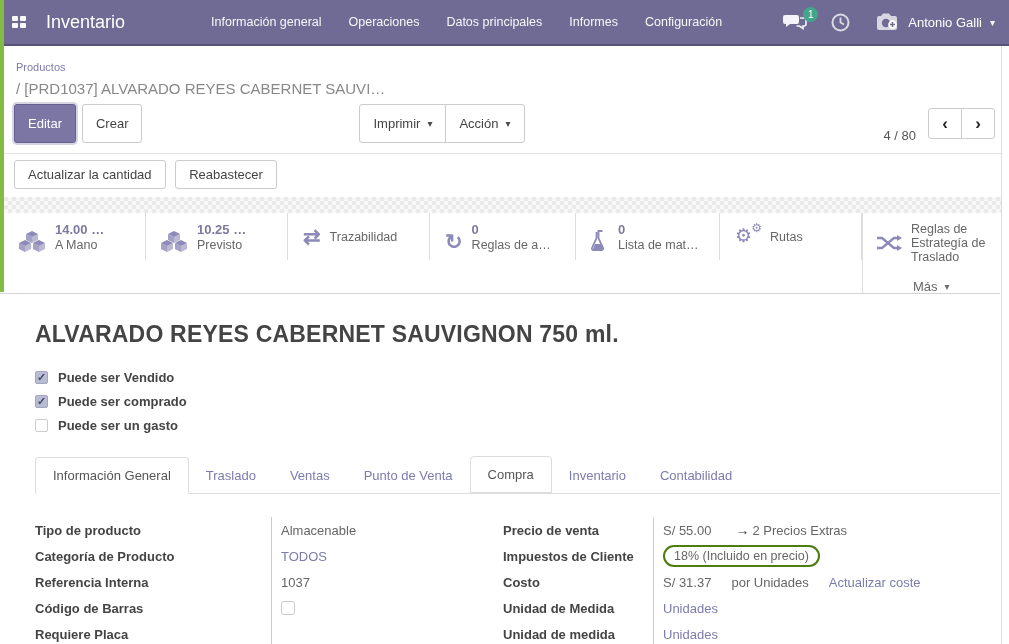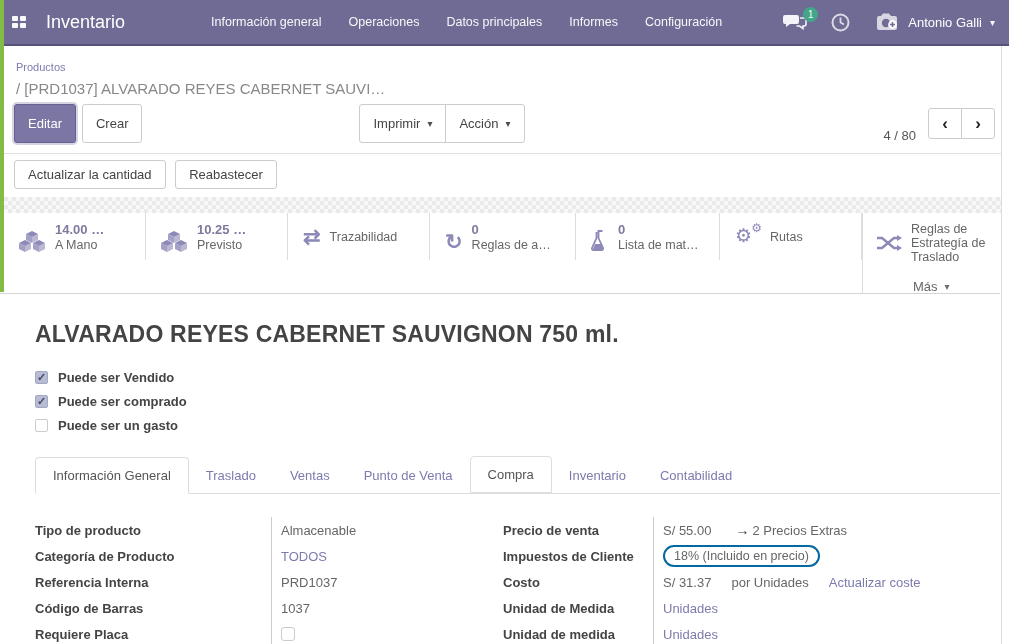--- a/index.html
+++ b/index.html
@@ -101,21 +101,21 @@
   .fcol-left .flabels { width:236px; }
   .fcol-right .flabels { width:150px; }
   .fvalues { flex:1; border-left:1px solid #ccc; padding-left:9px; display:flex; flex-direction:column; }
   .frow { height:26px; display:flex; align-items:center; }
   .flabel { font-weight:bold; color:#444; font-size:13px; }
   .fval { color:#666; font-size:13px; }
   .flink { color:#7c7bad; font-size:13px; cursor:pointer; }
   .cbx2 { width:14px; height:14px; background:#fff; border:1px solid #ccc; border-radius:3px; }
   .arrow-link { margin-left:24px; display:flex; align-items:center; gap:3px; cursor:pointer; }
   .arrow-glyph { color:#333; font-weight:bold; font-size:14px; }
-  .tax-pill { display:inline-block; border:2px solid #0369a1; border-radius:12px; padding:0 9px; line-height:18px; font-size:12.5px; color:#666; }
+  .tax-pill { display:inline-block; border:2px solid #4d7c0f; border-radius:12px; padding:0 9px; line-height:18px; font-size:12.5px; color:#666; }
   .cost-suffix { margin-left:20px; }
   .cost-link { margin-left:20px; }
 
   svg { display:block; }
 </style>
 </head>
 <body>
 
 <div class="app">
   <div class="green-strip"></div>
@@ -358,23 +358,20 @@
             </div>
         </div>
         <div class="fvalues">
           <div class="frow">
               <span class="fval">Almacenable</span>
             </div>
           <div class="frow">
               <span class="flink">TODOS</span>
             </div>
           <div class="frow">
-              <span class="fval">PRD1037</span>
-            </div>
-          <div class="frow">
               <span class="fval">1037</span>
             </div>
           <div class="frow">
               <span class="cbx2"></span>
             </div>
         </div>
       </div>
 
       <div class="fcol fcol-right">
         <div class="flabels">

